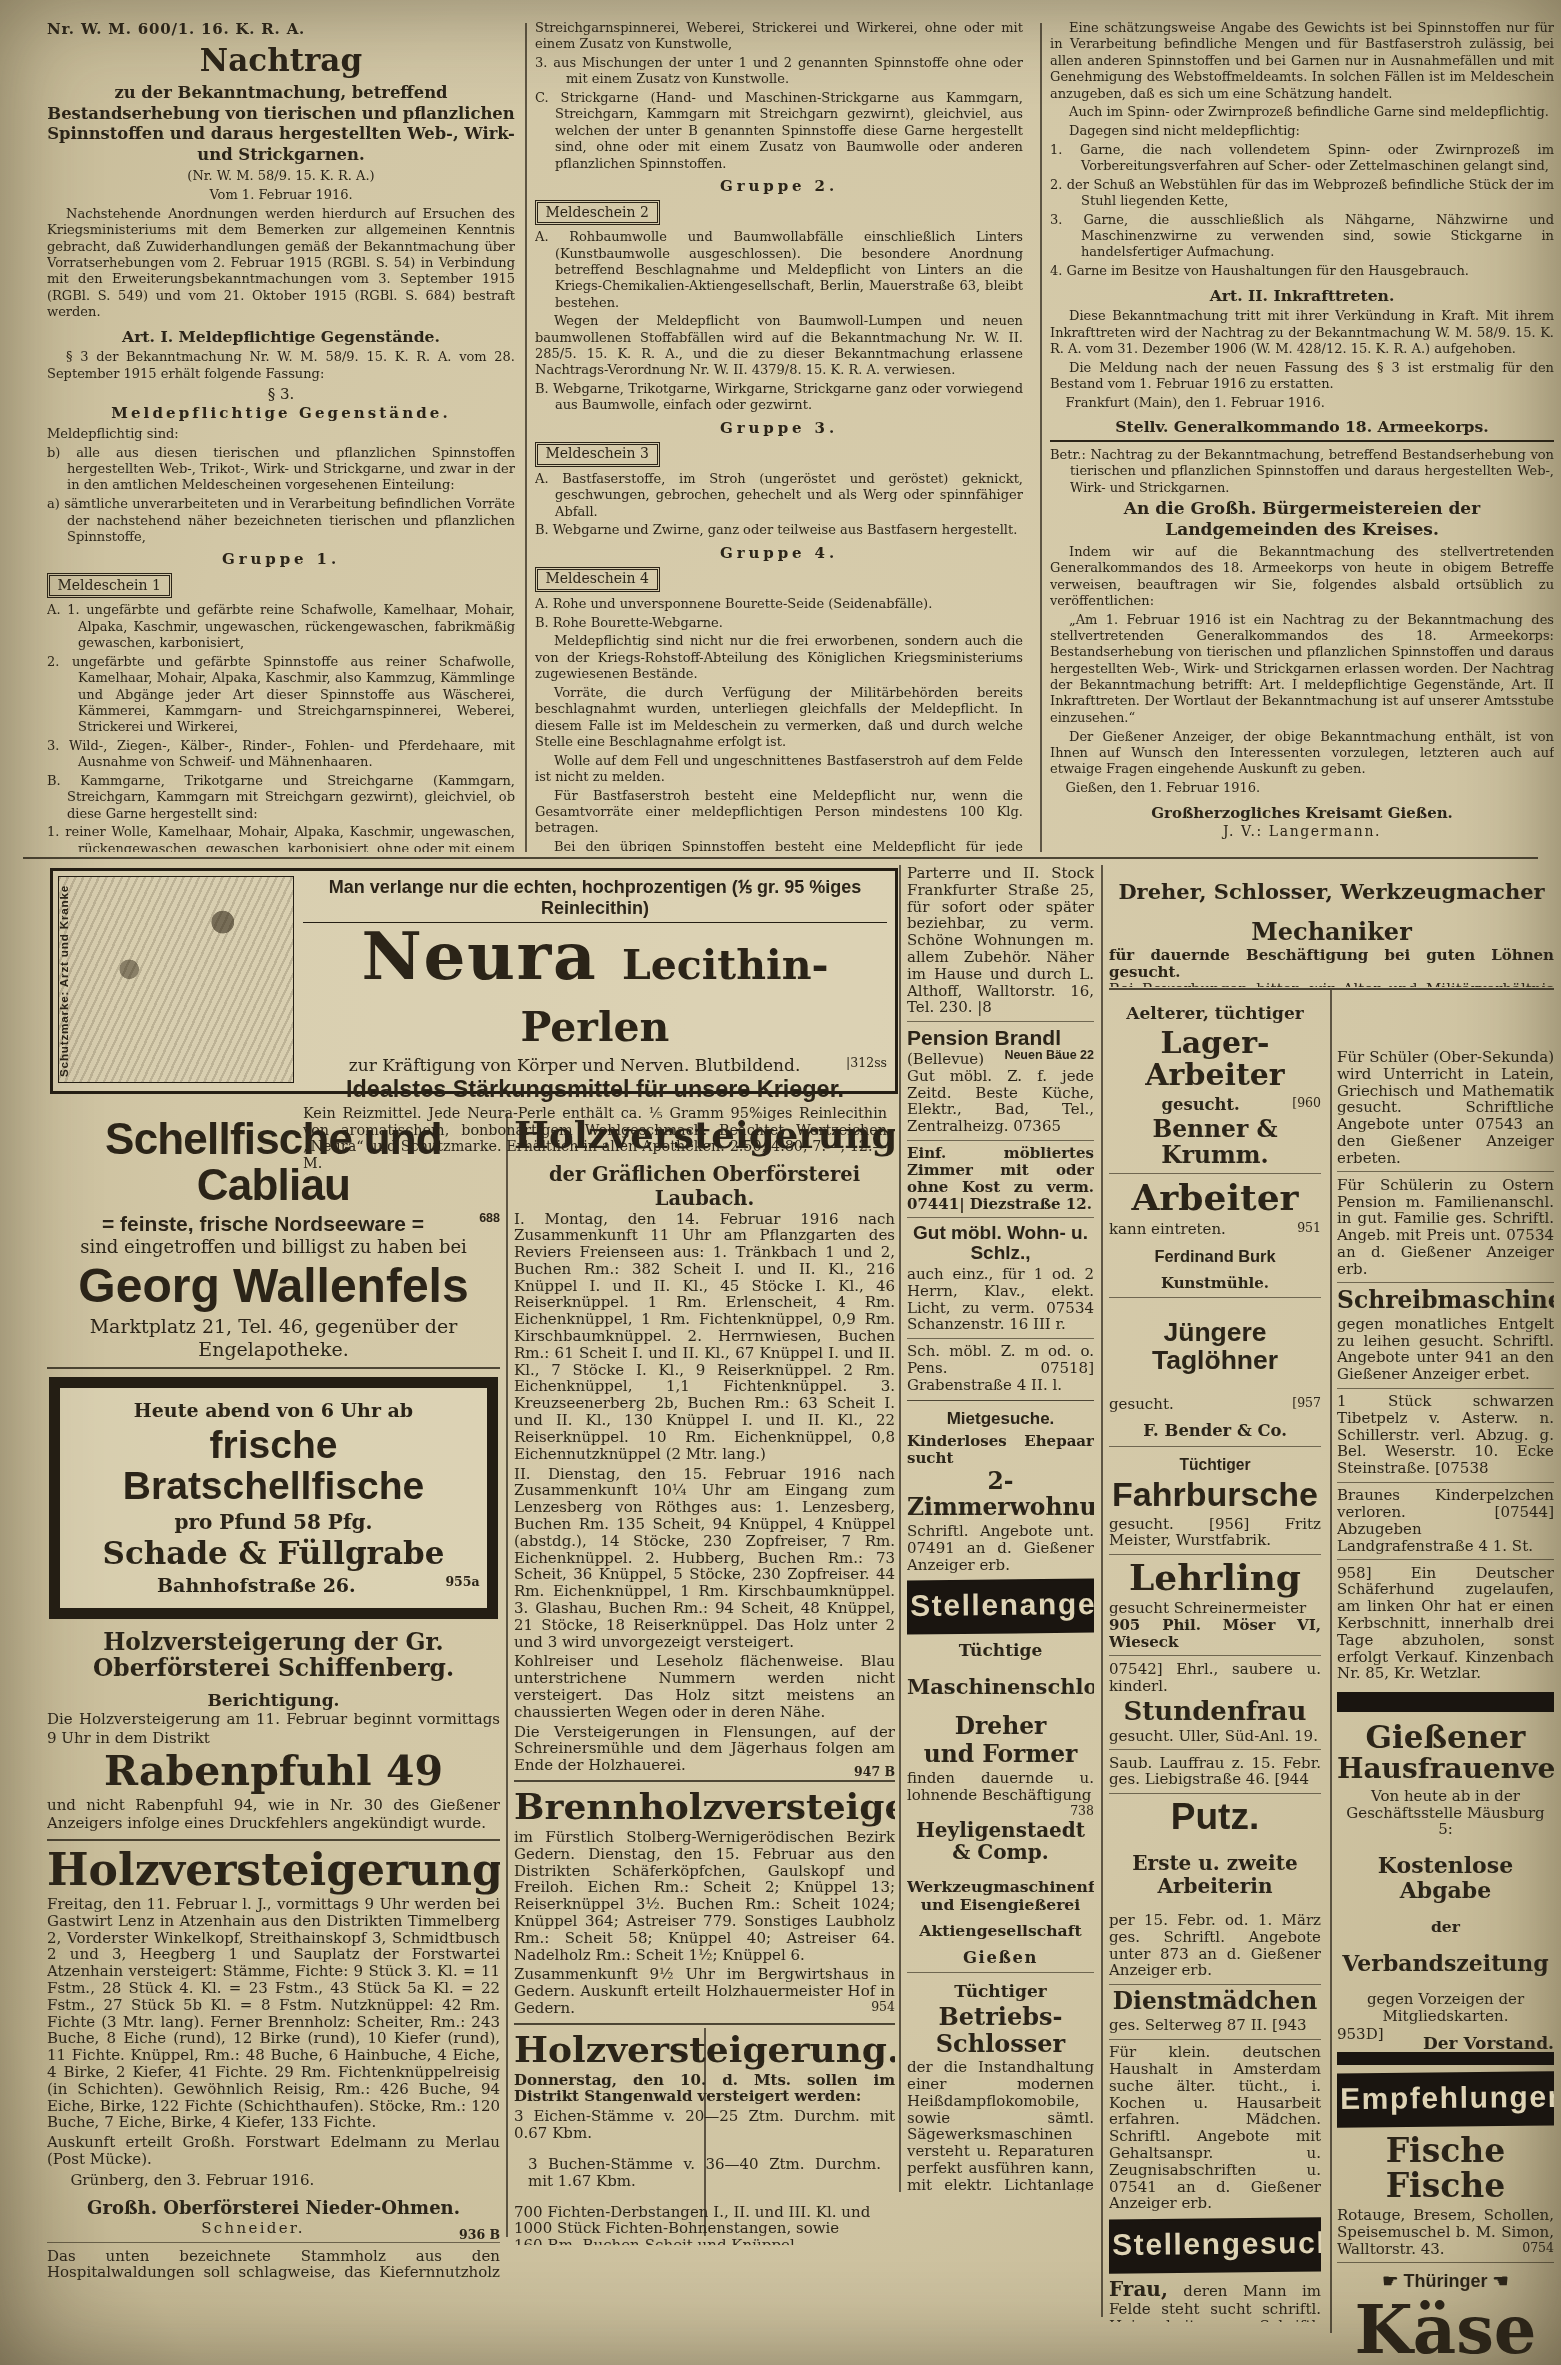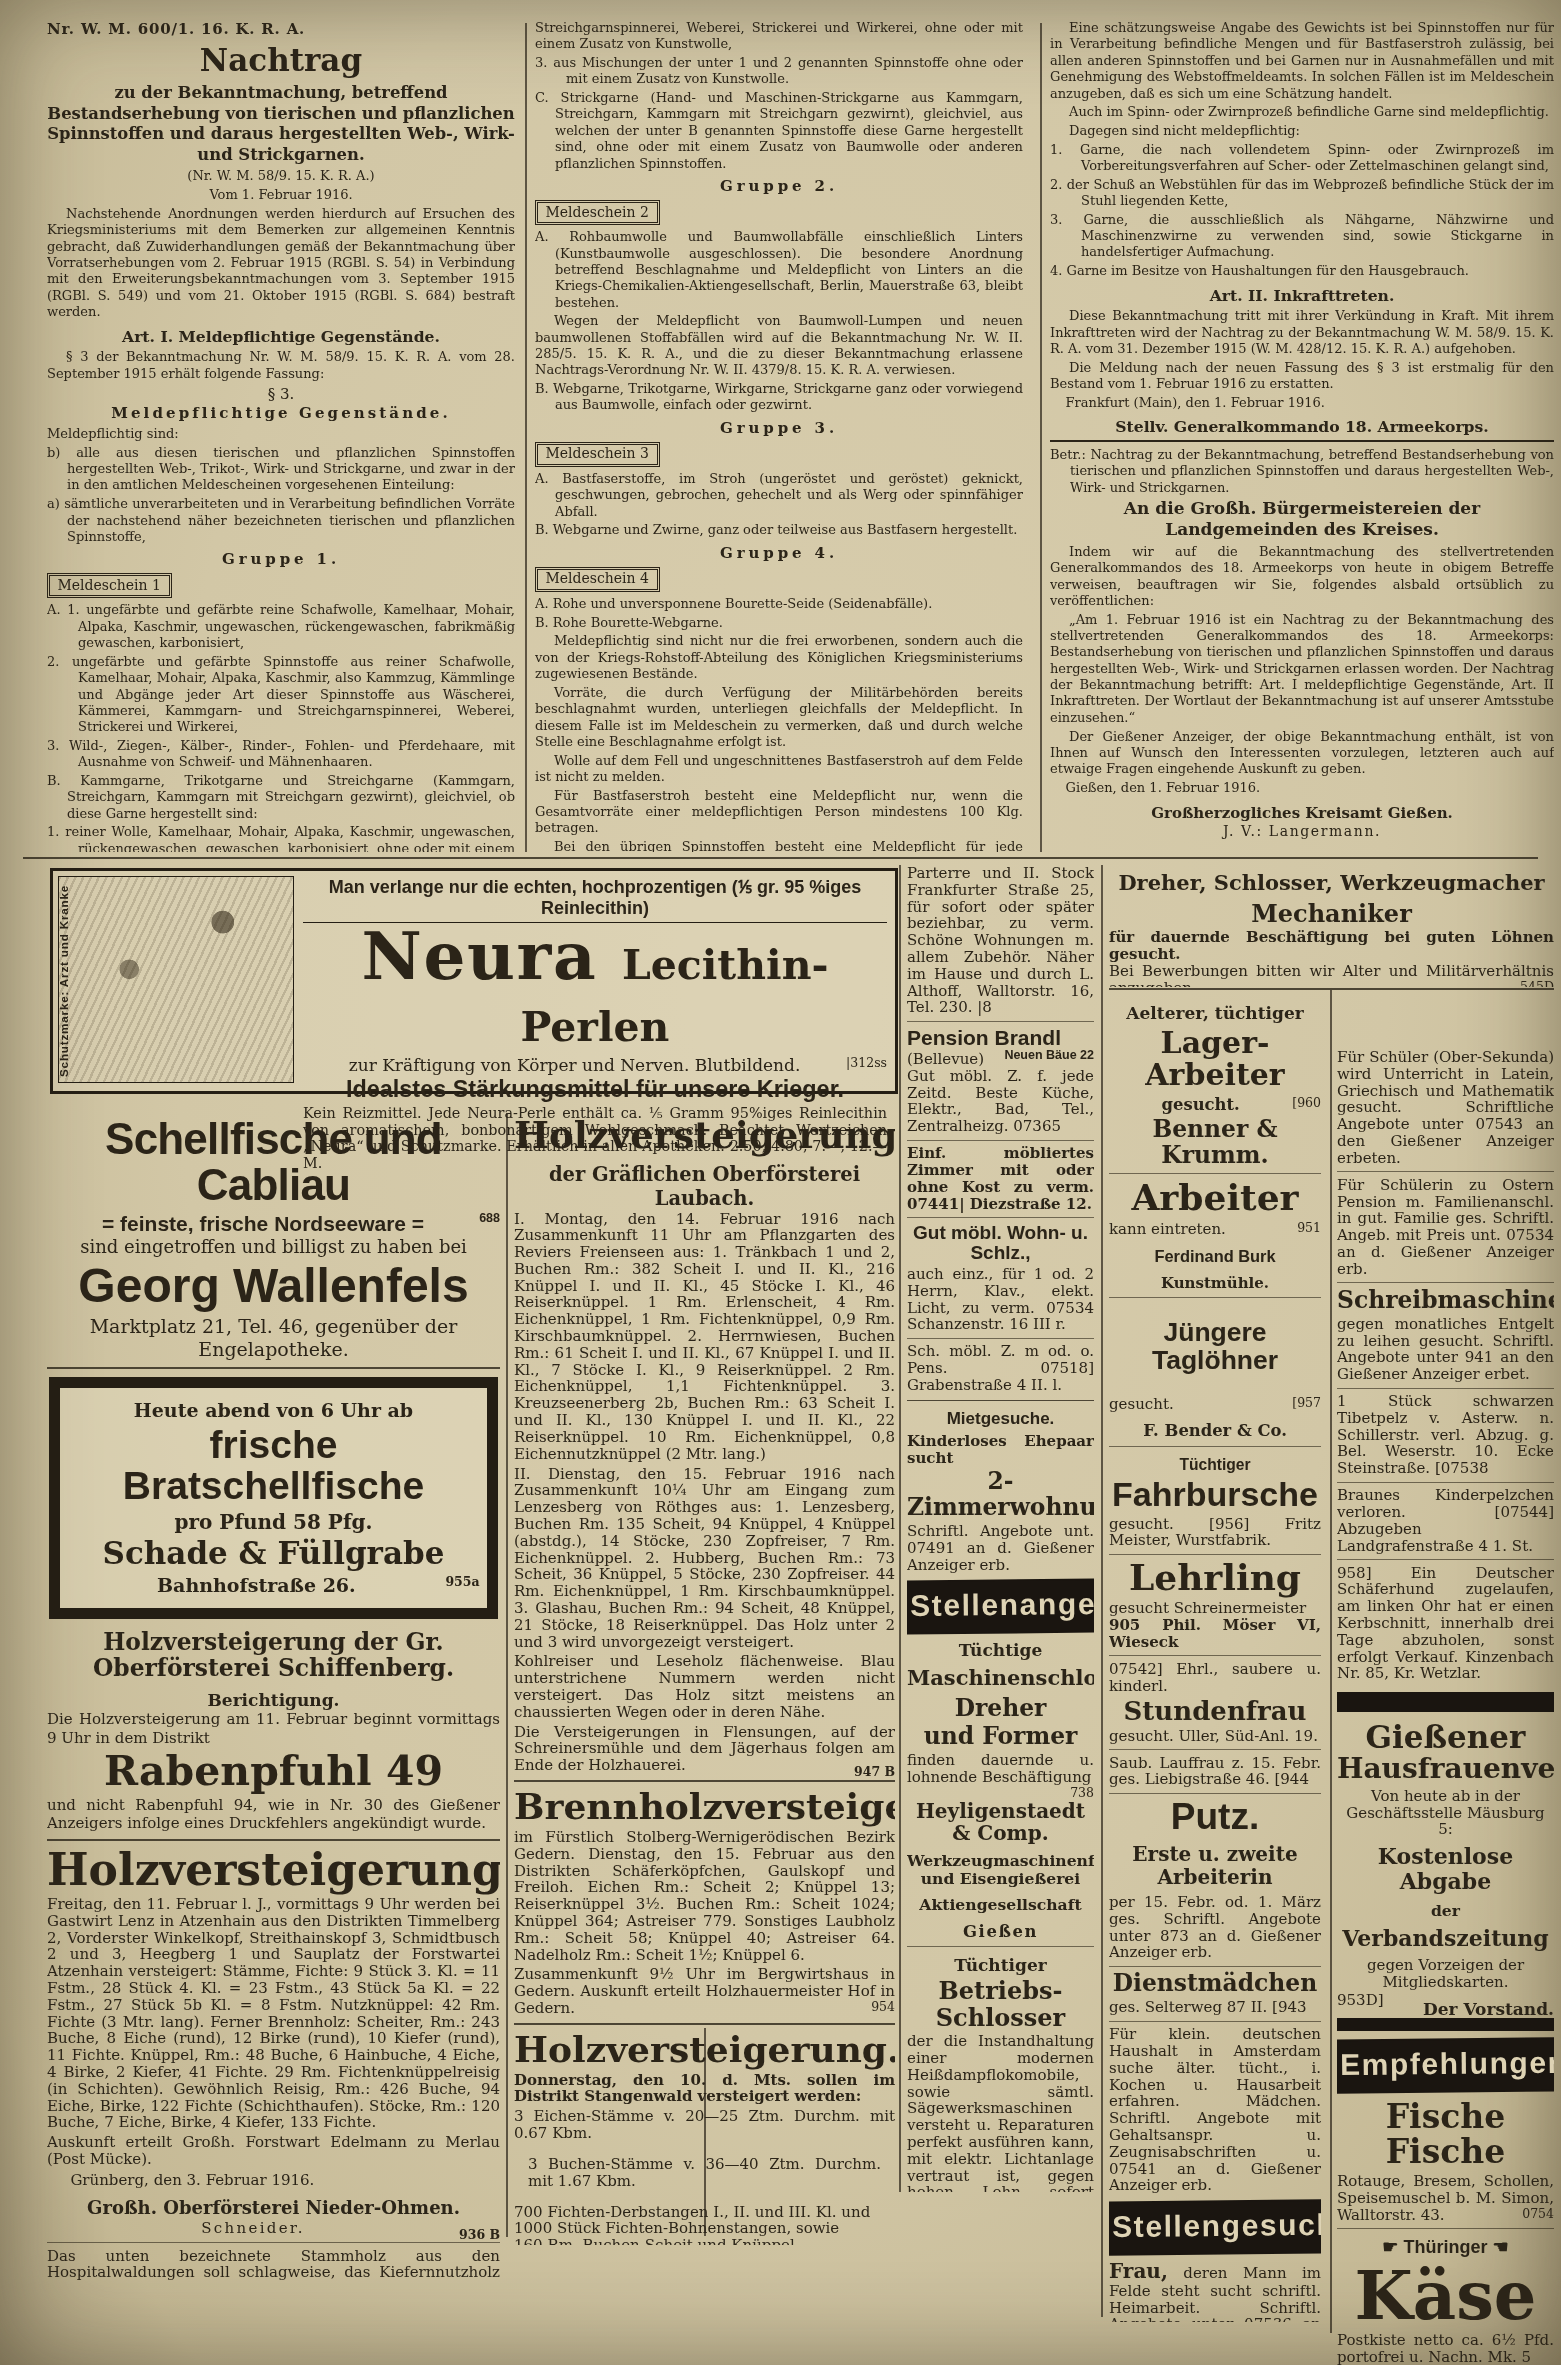--- a/index.html
+++ b/index.html
@@ -36,21 +36,21 @@
   .banner{background:#1a1510;color:#ded3b4;font-family:"Liberation Sans",sans-serif;font-weight:bold;
           text-align:center;font-size:34px;padding:6.2px 3.1px 7.8px;margin:7.8px 0;letter-spacing:1.6px;
           transform:rotate(-0.6deg);box-shadow:0 0 0 1.6px #1a1510;}
   .banner.small{font-size:30px;}
   .blackbar{height:20px;background:#1a1510;margin:9.4px 0;}
   .num{float:right;font-size:12.5px;}
   .sans{font-family:"Liberation Sans",sans-serif;}
   .hl-serif-xl{font-size:41px;font-weight:bold;text-align:center;line-height:1.05;margin:3.1px 0;}
   .hl-serif-lg{font-size:31px;font-weight:bold;text-align:center;line-height:1.08;margin:3.1px 0;}
   .hl-serif-md{font-size:23.4px;font-weight:bold;text-align:center;line-height:1.1;margin:2.3px 0;}
-  .hl-serif-sm{font-size:19px;font-weight:bold;text-align:center;line-height:1.12;margin:6px 0;}
+  .hl-serif-sm{font-size:19px;font-weight:bold;text-align:center;line-height:1.12;margin:15px 0;}
   .hl-sans-xl{font-family:"Liberation Sans",sans-serif;font-size:36px;font-weight:bold;text-align:center;line-height:1.05;margin:3.1px 0;}
   .hl-sans-lg{font-family:"Liberation Sans",sans-serif;font-size:28px;font-weight:bold;text-align:center;line-height:1.08;margin:20px 0;}
   .hl-sans-md{font-family:"Liberation Sans",sans-serif;font-size:21px;font-weight:bold;text-align:center;line-height:1.1;margin:1.6px 0;}
   
   #neura{position:absolute;left:50px;top:868px;width:842px;height:220px;border:3.1px solid #241e14;
          background:rgba(230,222,196,.35);}
   #neura .pic{position:absolute;left:4.7px;top:4.7px;width:234px;height:205px;border:1.6px solid #241e14;
          background:
            radial-gradient(circle at 70% 22%, rgba(40,30,15,.55) 0 11px, transparent 11.7px),
            radial-gradient(circle at 30% 45%, rgba(40,30,15,.45) 0 9.4px, transparent 10px),
@@ -131,21 +131,21 @@
 
   <div class="col ann" style="left:1050px;top:20px;width:504px;height:832px;overflow:hidden;">
     <p class="ind">Eine schätzungsweise Angabe des Gewichts ist bei Spinnstoffen nur für in Verarbeitung befindliche Mengen und für Bastfaserstroh zulässig, bei allen anderen Spinnstoffen und bei Garnen nur in Ausnahmefällen und mit Genehmigung des Webstoffmeldeamts. In solchen Fällen ist im Meldeschein anzugeben, daß es sich um eine Schätzung handelt.</p>
     <p class="ind">Auch im Spinn- oder Zwirnprozeß befindliche Garne sind meldepflichtig.</p>
     <p class="ind">Dagegen sind nicht meldepflichtig:</p>
     <p class="hang2">1. Garne, die nach vollendetem Spinn- oder Zwirnprozeß im Vorbereitungsverfahren auf Scher- oder Zettelmaschinen gelangt sind,</p>
     <p class="hang2">2. der Schuß an Webstühlen für das im Webprozeß befindliche Stück der im Stuhl liegenden Kette,</p>
     <p class="hang2">3. Garne, die ausschließlich als Nähgarne, Nähzwirne und Maschinenzwirne zu verwenden sind, sowie Stickgarne in handelsfertiger Aufmachung.</p>
     <p class="hang2">4. Garne im Besitze von Haushaltungen für den Hausgebrauch.</p>
     <div class="h-art">Art. II. Inkrafttreten.</div>
-    <p class="ind">Diese Bekanntmachung tritt mit ihrer Verkündung in Kraft. Mit ihrem Inkrafttreten wird der Nachtrag zu der Bekanntmachung W. M. 58/9. 15. K. R. A. vom 31. Dezember 1915 (W. M. 428/12. 15. K. R. A.) aufgehoben.</p>
+    <p class="ind">Diese Bekanntmachung tritt mit ihrer Verkündung in Kraft. Mit ihrem Inkrafttreten wird der Nachtrag zu der Bekanntmachung W. M. 58/9. 15. K. R. A. vom 31. Dezember 1906 (W. M. 428/12. 15. K. R. A.) aufgehoben.</p>
     <p class="ind">Die Meldung nach der neuen Fassung des § 3 ist erstmalig für den Bestand vom 1. Februar 1916 zu erstatten.</p>
     <p style="padding-left:15.6px;">Frankfurt (Main), den 1. Februar 1916.</p>
     <div class="h-art sigline">Stellv. Generalkommando 18. Armeekorps.</div>
     <p class="hang">Betr.: Nachtrag zu der Bekanntmachung, betreffend Bestandserhebung von tierischen und pflanzlichen Spinnstoffen und daraus hergestellten Web-, Wirk- und Strickgarnen.</p>
     <div class="h-sub" style="font-size:17px;">An die Großh. Bürgermeistereien der Landgemeinden des Kreises.</div>
     <p class="ind">Indem wir auf die Bekanntmachung des stellvertretenden Generalkommandos des 18. Armeekorps von heute in obigem Betreffe verweisen, beauftragen wir Sie, folgendes alsbald ortsüblich zu veröffentlichen:</p>
     <p class="ind">„Am 1. Februar 1916 ist ein Nachtrag zu der Bekanntmachung des stellvertretenden Generalkommandos des 18. Armeekorps: Bestandserhebung von tierischen und pflanzlichen Spinnstoffen und daraus hergestellten Web-, Wirk- und Strickgarnen erlassen worden. Der Nachtrag der Bekanntmachung betrifft: Art. I meldepflichtige Gegenstände, Art. II Inkrafttreten. Der Wortlaut der Bekanntmachung ist auf unserer Amtsstube einzusehen.“</p>
     <p class="ind">Der Gießener Anzeiger, der obige Bekanntmachung enthält, ist von Ihnen auf Wunsch den Interessenten vorzulegen, letzteren auch auf etwaige Fragen eingehende Auskunft zu geben.</p>
     <p style="padding-left:15.6px;">Gießen, den 1. Februar 1916.</p>
     <div class="ctr b" style="font-size:15px;">Großherzogliches Kreisamt Gießen.</div>

